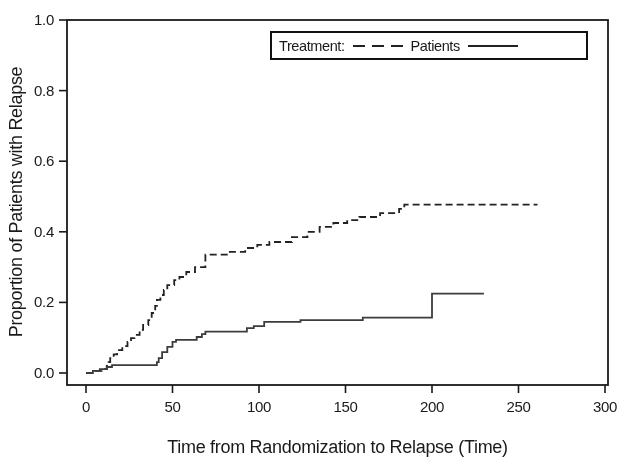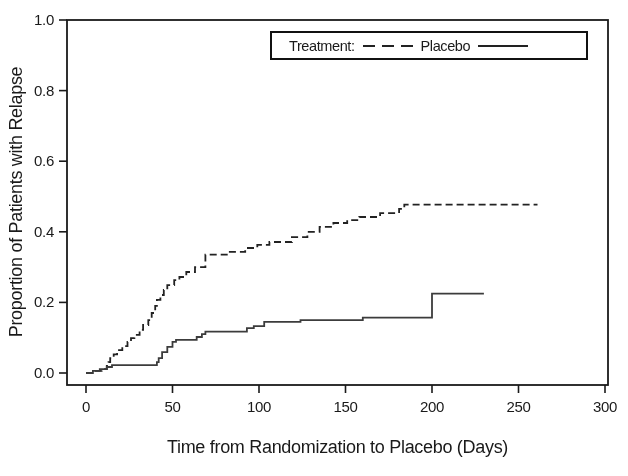--- a/index.html
+++ b/index.html
@@ -4,21 +4,21 @@
 <style>
   html,body{margin:0;padding:0;background:#ffffff;}
   .canvas{
     position:relative;width:628px;height:476px;background:#ffffff;overflow:hidden;
     font-family:"Liberation Sans",sans-serif;color:#1a1a1a;
   }
   svg{position:absolute;left:0;top:0;}
   .legend{
     position:absolute;left:270px;top:31px;width:318px;height:29px;
     border:2px solid #111;box-sizing:border-box;background:#fff;
-    display:flex;align-items:center;padding:0 17px;gap:8px;
+    display:flex;align-items:center;padding:0 7px;gap:8px;
     font-size:14.5px;letter-spacing:-0.4px;white-space:nowrap;
   }
   .leg-title{flex:0 0 auto;}
   .leg-label{flex:0 0 auto;}
   .line-sample{flex:0 0 auto;display:inline-block;height:2px;width:50px;}
   .line-sample.dashed{background:repeating-linear-gradient(90deg,#222 0 12px,transparent 12px 19px);}
   .line-sample.solid{background:#222;}
   .xlabel{
     position:absolute;left:67px;top:437px;width:541px;text-align:center;
     font-size:18px;letter-spacing:-0.3px;
@@ -63,20 +63,20 @@
       <text x="54" y="95.59999999999997" text-anchor="end" class="tick-text">0.8</text>
       <line x1="59" y1="20" x2="67" y2="20" stroke="#1a1a1a" stroke-width="1.6"></line>
       <text x="54" y="25" text-anchor="end" class="tick-text">1.0</text>
       <path d="M86.0,373.0 H94.7 V370.9 H101.6 V369.1 H106.8 V365.9 H108.5 V362.1 H110.2 V358.2 H113.7 V354.3 H117.1 V350.1 H122.3 V346.2 H127.5 V341.9 H131.0 V338.1 H134.4 V334.9 H139.6 V329.9 H143.1 V325.0 H148.3 V320.1 H151.7 V313.0 H155.2 V305.9 H156.9 V299.9 H160.4 V295.0 H163.8 V290.0 H167.3 V285.1 H174.2 V280.2 H179.4 V277.0 H186.3 V272.0 H195.0 V267.1 H205.4 V254.7 H227.9 V251.9 H245.2 V248.0 H257.3 V244.9 H269.4 V242.0 H291.9 V237.1 H307.4 V231.8 H319.6 V226.9 H333.4 V223.0 H347.2 V220.2 H359.3 V217.0 H380.1 V213.1 H399.1 V208.9 H404.3 V204.6 H537.5" fill="none" stroke="#222222" stroke-width="1.8" stroke-dasharray="7 4"></path>
       <path d="M86.0,373.0 H92.9 V370.9 H99.8 V369.1 H106.8 V367.0 H112.0 V365.2 H156.9 V362.1 H158.7 V358.2 H162.1 V352.2 H167.3 V346.9 H172.5 V341.9 H176.0 V339.8 H196.7 V337.0 H201.9 V334.2 H205.4 V331.7 H246.9 V328.2 H253.8 V326.1 H264.2 V321.8 H300.5 V320.1 H362.8 V317.6 H432.0 V293.6 H483.9" fill="none" stroke="#3c3c3c" stroke-width="1.8"></path>
     </svg>
 
   <div class="legend">
     <span class="leg-title">Treatment:</span>
     <span class="line-sample dashed"></span>
-    <span class="leg-label">Placebo</span>
+    <span class="leg-label">Patients</span>
     <span class="line-sample solid"></span>
   </div>
 
-  <div class="xlabel">Time from Randomization to Placebo (Days)</div>
+  <div class="xlabel">Time from Randomization to Relapse (Time)</div>
   <div class="ylabel">Proportion of Patients with Relapse</div>
 
 </div>
 
 </body></html>

